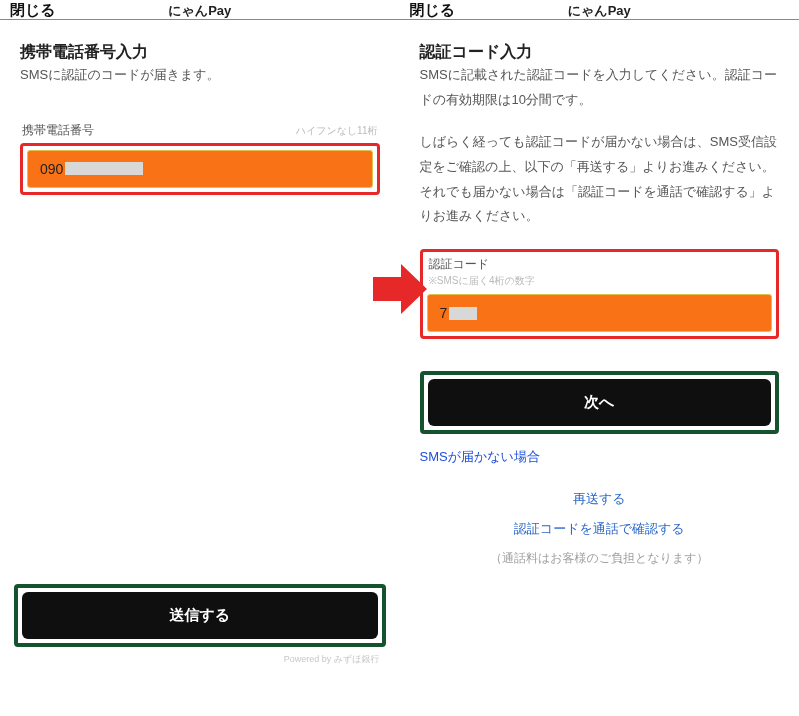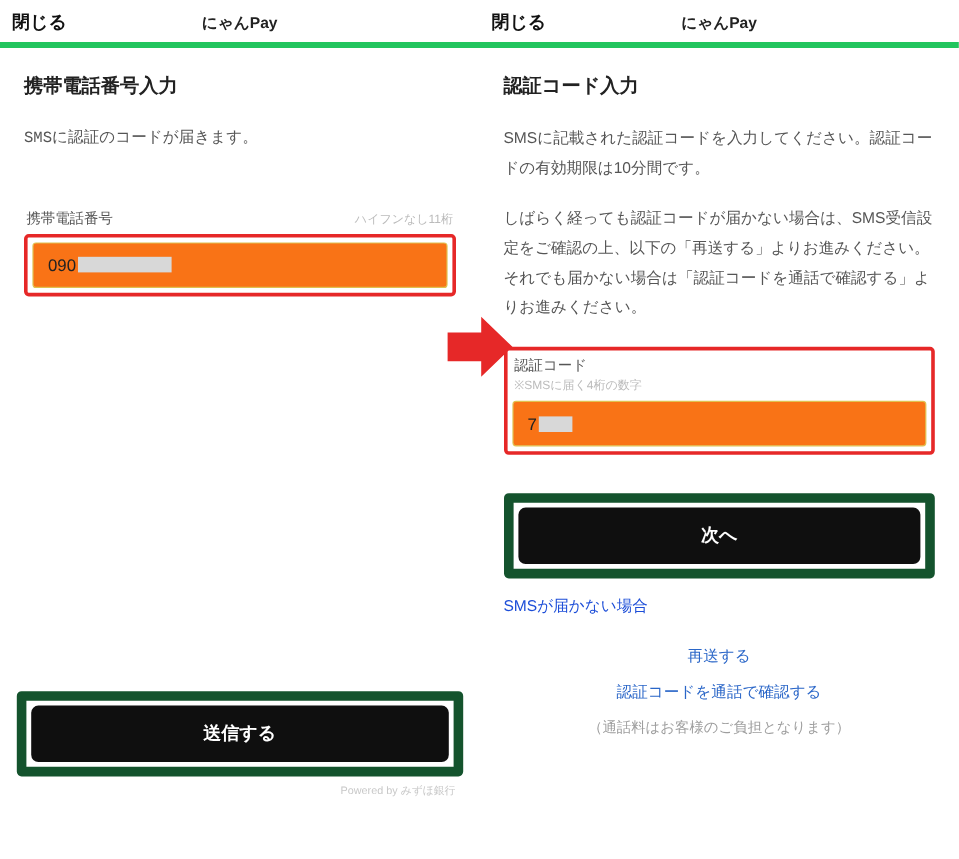--- a/index.html
+++ b/index.html
@@ -19,22 +19,22 @@
     }
     .screen {
       flex: 1;
       position: relative;
       background: #fff;
     }
     .header {
       display: flex;
       align-items: center;
       padding: 8px 10px 6px 10px;
-      border-bottom: 5px solid #22c55e;
-      height: 40px;
+      border-bottom: 1px solid #22c55e;
+      height: 20px;
     }
     .close-btn {
       font-size: 15px;
       font-weight: 700;
       color: #111;
       flex: 0 0 auto;
       width: 70px;
       text-align: left;
       cursor: pointer;
     }
@@ -49,21 +49,21 @@
       flex: 0 0 auto;
       width: 70px;
     }
     .content {
       padding: 22px 20px 10px 20px;
     }
     .page-title {
       font-size: 16px;
       font-weight: 700;
       color: #222;
-      margin-bottom: 20px;
+      margin-bottom: 0;
     }
     .desc {
       font-size: 13px;
       color: #555;
       line-height: 1.9;
       margin-bottom: 10px;
     }
     .desc2 {
       font-size: 13px;
       color: #555;
@@ -110,21 +110,21 @@
     .mask {
       display: inline-block;
       height: 13px;
       background: #d8d8d8;
       vertical-align: middle;
       margin-left: 2px;
     }
     .mask-phone { width: 78px; }
     .mask-code { width: 28px; }
     .btn-highlight {
-      border: 8px solid #14532d;
+      border: 4px solid #14532d;
       padding: 4px;
       border-radius: 4px;
     }
     .primary-btn {
       width: 100%;
       background: #0f0f0f;
       color: #fff;
       font-size: 15px;
       font-weight: 600;
       text-align: center;
@@ -179,21 +179,21 @@
 <div class="screens">
 
   <div class="screen">
     <div class="header">
       <div class="close-btn">閉じる</div>
       <div class="header-title">にゃんPay</div>
       <div class="header-spacer"></div>
     </div>
     <div class="content">
       <div class="page-title">携帯電話番号入力</div>
-      <div class="desc" style="margin-bottom:46px;font-family:Liberation Mono, monospace;">SMSに認証のコードが届きます。</div>
+      <div class="desc" style="margin-bottom:34px;">SMSに認証のコードが届きます。</div>
 
       <div class="field-label-row">
         <span class="field-label">携帯電話番号</span>
         <span class="field-hint">ハイフンなし11桁</span>
       </div>
       <div class="outer-highlight">
         <div class="input-row">
           <span class="input-value">090</span>
           <span class="mask mask-phone"></span>
         </div>

